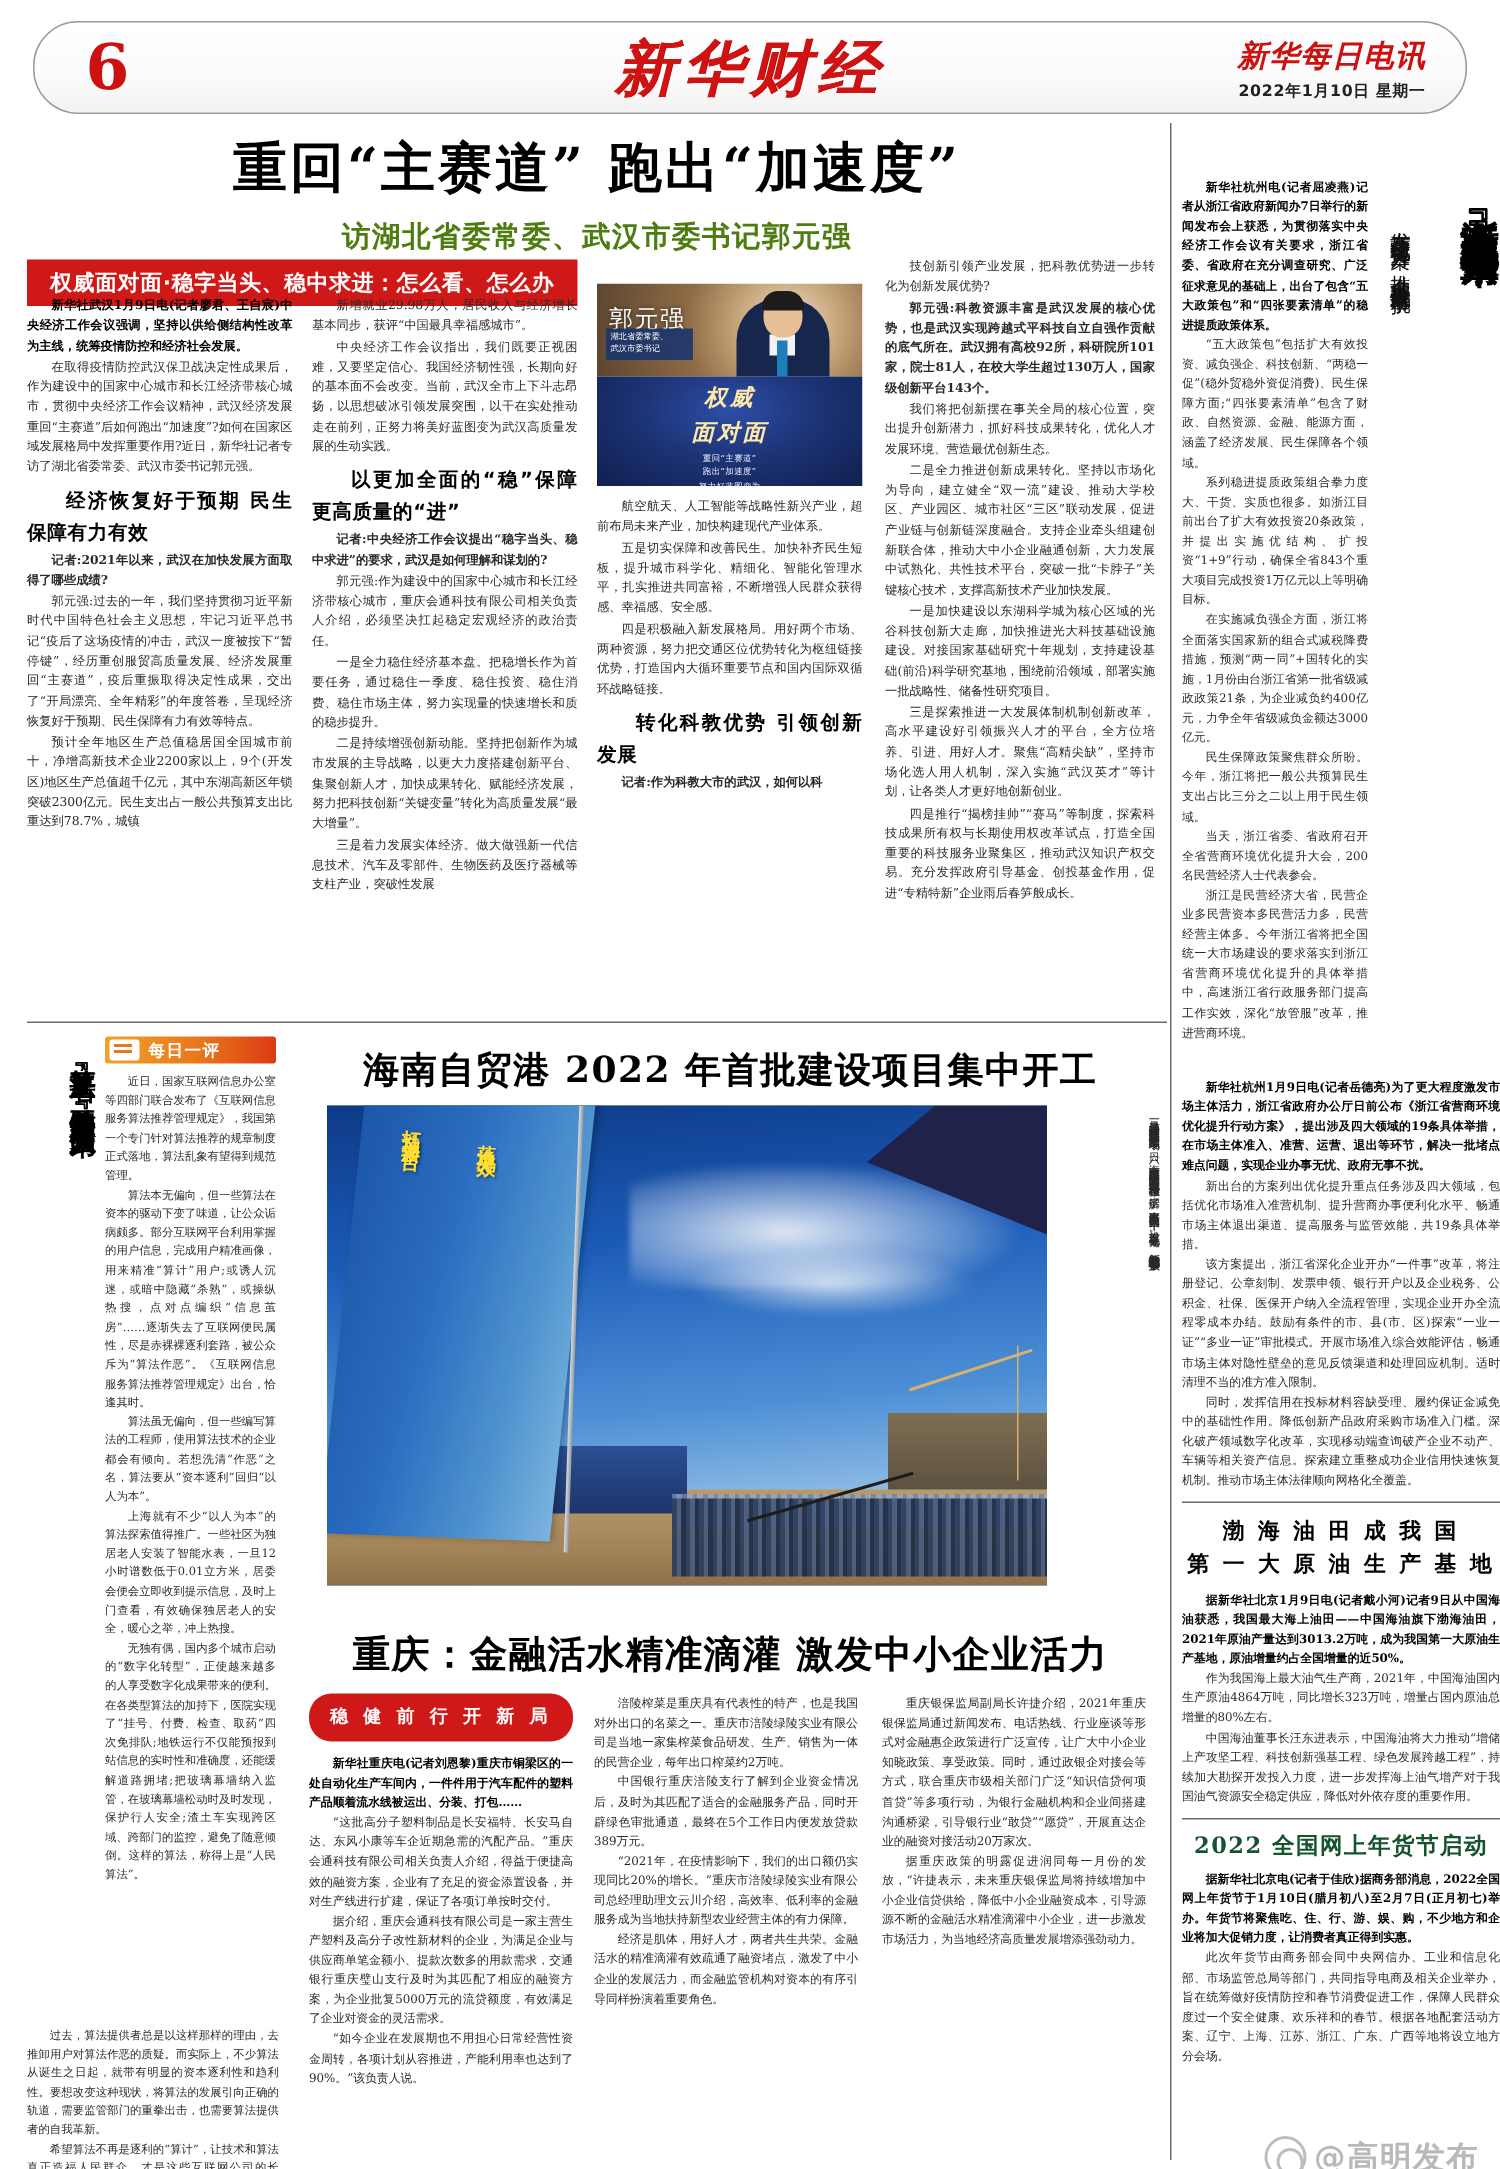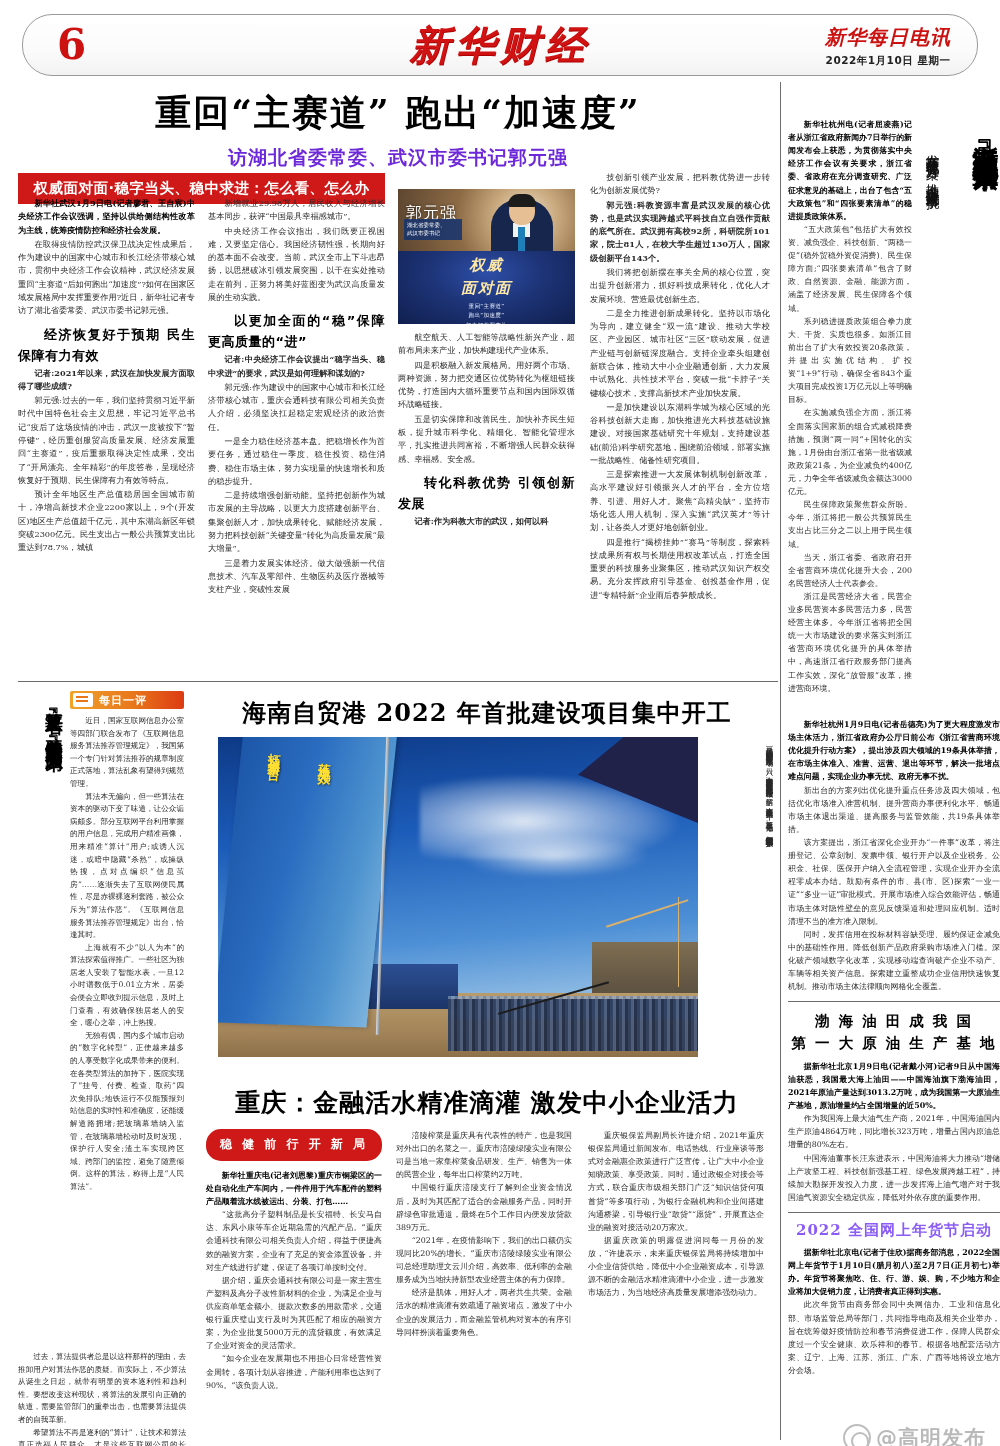--- a/index.html
+++ b/index.html
@@ -60,21 +60,21 @@
 
   
   .headline-wrap { text-align: center; padding-top: 4px; }
   h1.headline {
     font-family: "DejaVu Serif", serif;
     font-size: 36px; font-weight: 700; letter-spacing: 2px; color: #000;
     line-height: 1.25;
   }
   .subheadline {
     font-family: "DejaVu Sans", sans-serif;
-    font-size: 19px; font-weight: 700; color: #6d28d9; margin-top: 10px; letter-spacing: 1px;
+    font-size: 19px; font-weight: 700; color: #4d7c0f; margin-top: 10px; letter-spacing: 1px;
   }
 
   
   .red-banner {
     background: #cf1818; color: #fff;
     font-size: 14.5px; font-weight: 700; letter-spacing: .5px;
     padding: 6px 8px; text-align: center;
     margin-top: 12px;
   }
 
@@ -349,21 +349,21 @@
   .rc-wide p { text-indent: 2em; }
   .hr-r { height: 1px; background: #6b6b6b; margin: 8px 0 8px 0; }
   h3.rc-h {
     font-family: "DejaVu Serif", serif;
     font-size: 14.5px; font-weight: 700; text-align: center; letter-spacing: 2px;
     line-height: 1.5; margin: 6px 0 6px 0; color: #000;
   }
   h3.rc-h2 {
     font-family: "DejaVu Serif", serif;
     font-size: 15px; font-weight: 700; text-align: center; letter-spacing: 1px;
-    margin: 6px 0 6px 0; color: #8b5cf6;
+    margin: 6px 0 6px 0; color: #14532d;
   }
 
   
   .watermark {
     position: absolute; right: 14px; bottom: 8px;
     display: flex; align-items: center; gap: 5px;
     opacity: .38; pointer-events: none;
   }
   .wm-logo {
     width: 28px; height: 28px; border: 2px solid #555; border-radius: 50%;
@@ -440,22 +440,22 @@
             <div class="wq">权威</div>
             <div class="wq wq2">面对面</div>
             <div class="ph-lines">
               重回“主赛道”<br>跑出“加速度”<br>努力好蓝图变为<br>武汉高质量发展的生动实践
             </div>
           </div>
         </div>
 
         <div class="art-col c3">
           <p>航空航天、人工智能等战略性新兴产业，超前布局未来产业，加快构建现代产业体系。</p>
+          <p>五是切实保障和改善民生。加快补齐民生短板，提升城市科学化、精细化、智能化管理水平，扎实推进共同富裕，不断增强人民群众获得感、幸福感、安全感。</p>
           <p>四是积极融入新发展格局。用好两个市场、两种资源，努力把交通区位优势转化为枢纽链接优势，打造国内大循环重要节点和国内国际双循环战略链接。</p>
-          <p>五是切实保障和改善民生。加快补齐民生短板，提升城市科学化、精细化、智能化管理水平，扎实推进共同富裕，不断增强人民群众获得感、幸福感、安全感。</p>
           <p class="sub-h">转化科教优势 引领创新发展</p>
           <p class="qa-q">记者:作为科教大市的武汉，如何以科</p>
         </div>
 
         <div class="art-col c4">
           <p>技创新引领产业发展，把科教优势进一步转化为创新发展优势?</p>
           <p class="qa-q">郭元强:科教资源丰富是武汉发展的核心优势，也是武汉实现跨越式平科技自立自强作贡献的底气所在。武汉拥有高校92所，科研院所101家，院士81人，在校大学生超过130万人，国家级创新平台143个。</p>
           <p>我们将把创新摆在事关全局的核心位置，突出提升创新潜力，抓好科技成果转化，优化人才发展环境、营造最优创新生态。</p>
           <p>二是全力推进创新成果转化。坚持以市场化为导向，建立健全“双一流”建设、推动大学校区、产业园区、城市社区“三区”联动发展，促进产业链与创新链深度融合。支持企业牵头组建创新联合体，推动大中小企业融通创新，大力发展中试熟化、共性技术平台，突破一批“卡脖子”关键核心技术，支撑高新技术产业加快发展。</p>
           <p>一是加快建设以东湖科学城为核心区域的光谷科技创新大走廊，加快推进光大科技基础设施建设。对接国家基础研究十年规划，支持建设基础(前沿)科学研究基地，围绕前沿领域，部署实施一批战略性、储备性研究项目。</p>
@@ -468,20 +468,21 @@
 
         <div class="comm-col">
           <div class="vtitle-box">算法要『正名』，关键要从『资本逐利』回归『以人为本』</div>
           <div class="badge-daily">
             <span class="bicon"></span>
             <span class="btxt">每日一评</span>
           </div>
           <div class="comm-text">
             <p>近日，国家互联网信息办公室等四部门联合发布了《互联网信息服务算法推荐管理规定》，我国第一个专门针对算法推荐的规章制度正式落地，算法乱象有望得到规范管理。</p>
             <p>算法本无偏向，但一些算法在资本的驱动下变了味道，让公众诟病颇多。部分互联网平台利用掌握的用户信息，完成用户精准画像，用来精准“算计”用户;或诱人沉迷，或暗中隐藏“杀熟”，或操纵热搜，点对点编织“信息茧房”……逐渐失去了互联网便民属性，尽是赤裸裸逐利套路，被公众斥为“算法作恶”。《互联网信息服务算法推荐管理规定》出台，恰逢其时。</p>
+            <p>算法虽无偏向，但一些编写算法的工程师，使用算法技术的企业都会有倾向。若想洗清“作恶”之名，算法要从“资本逐利”回归“以人为本”。</p>
             <p>上海就有不少“以人为本”的算法探索值得推广。一些社区为独居老人安装了智能水表，一旦12小时谱数低于0.01立方米，居委会便会立即收到提示信息，及时上门查看，有效确保独居老人的安全，暖心之举，冲上热搜。</p>
             <p>无独有偶，国内多个城市启动的“数字化转型”，正使越来越多的人享受数字化成果带来的便利。在各类型算法的加持下，医院实现了“挂号、付费、检查、取药”四次免排队;地铁运行不仅能预报到站信息的实时性和准确度，还能缓解道路拥堵;把玻璃幕墙纳入监管，在玻璃幕墙松动时及时发现，保护行人安全;渣土车实现跨区域、跨部门的监控，避免了随意倾倒。这样的算法，称得上是“人民算法”。</p>
           </div>
           <div class="comm-wide">
             <p>过去，算法提供者总是以这样那样的理由，去推卸用户对算法作恶的质疑。而实际上，不少算法从诞生之日起，就带有明显的资本逐利性和趋利性。要想改变这种现状，将算法的发展引向正确的轨道，需要监管部门的重拳出击，也需要算法提供者的自我革新。</p>
             <p>希望算法不再是逐利的“算计”，让技术和算法真正造福人民群众，才是这些互联网公司的长远“算计”。</p>
 
           </div>
         </div>
 

